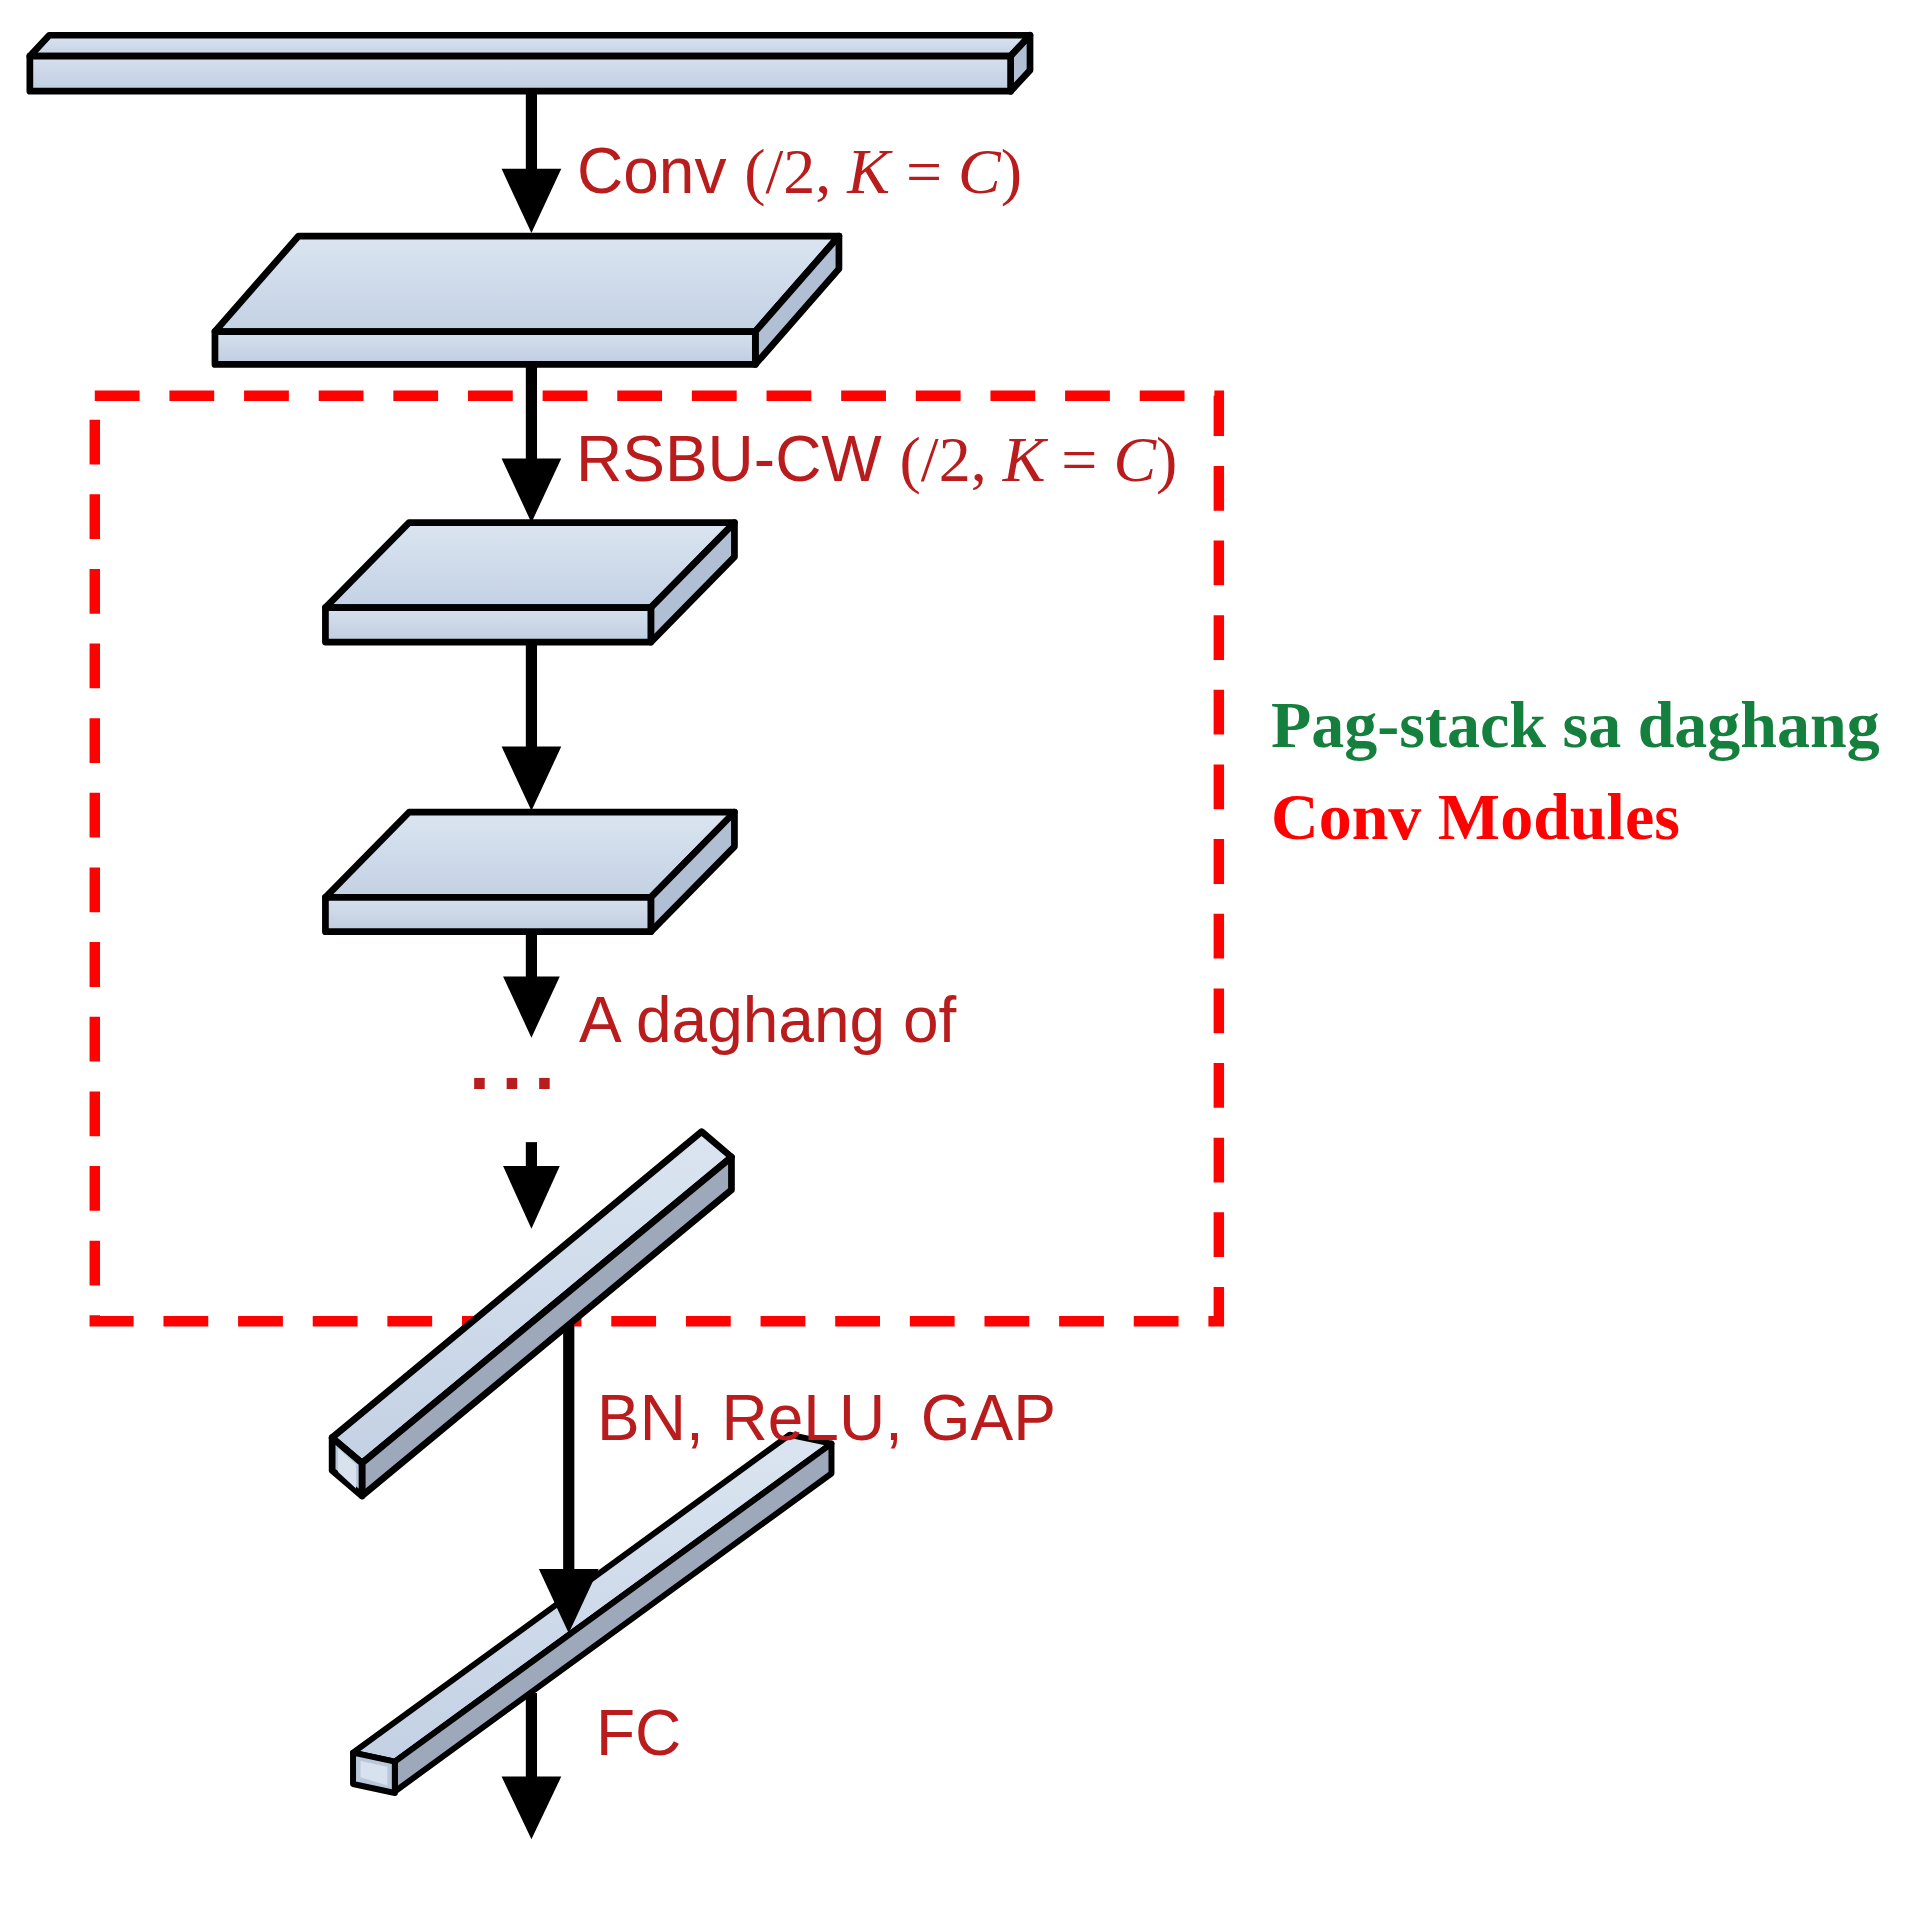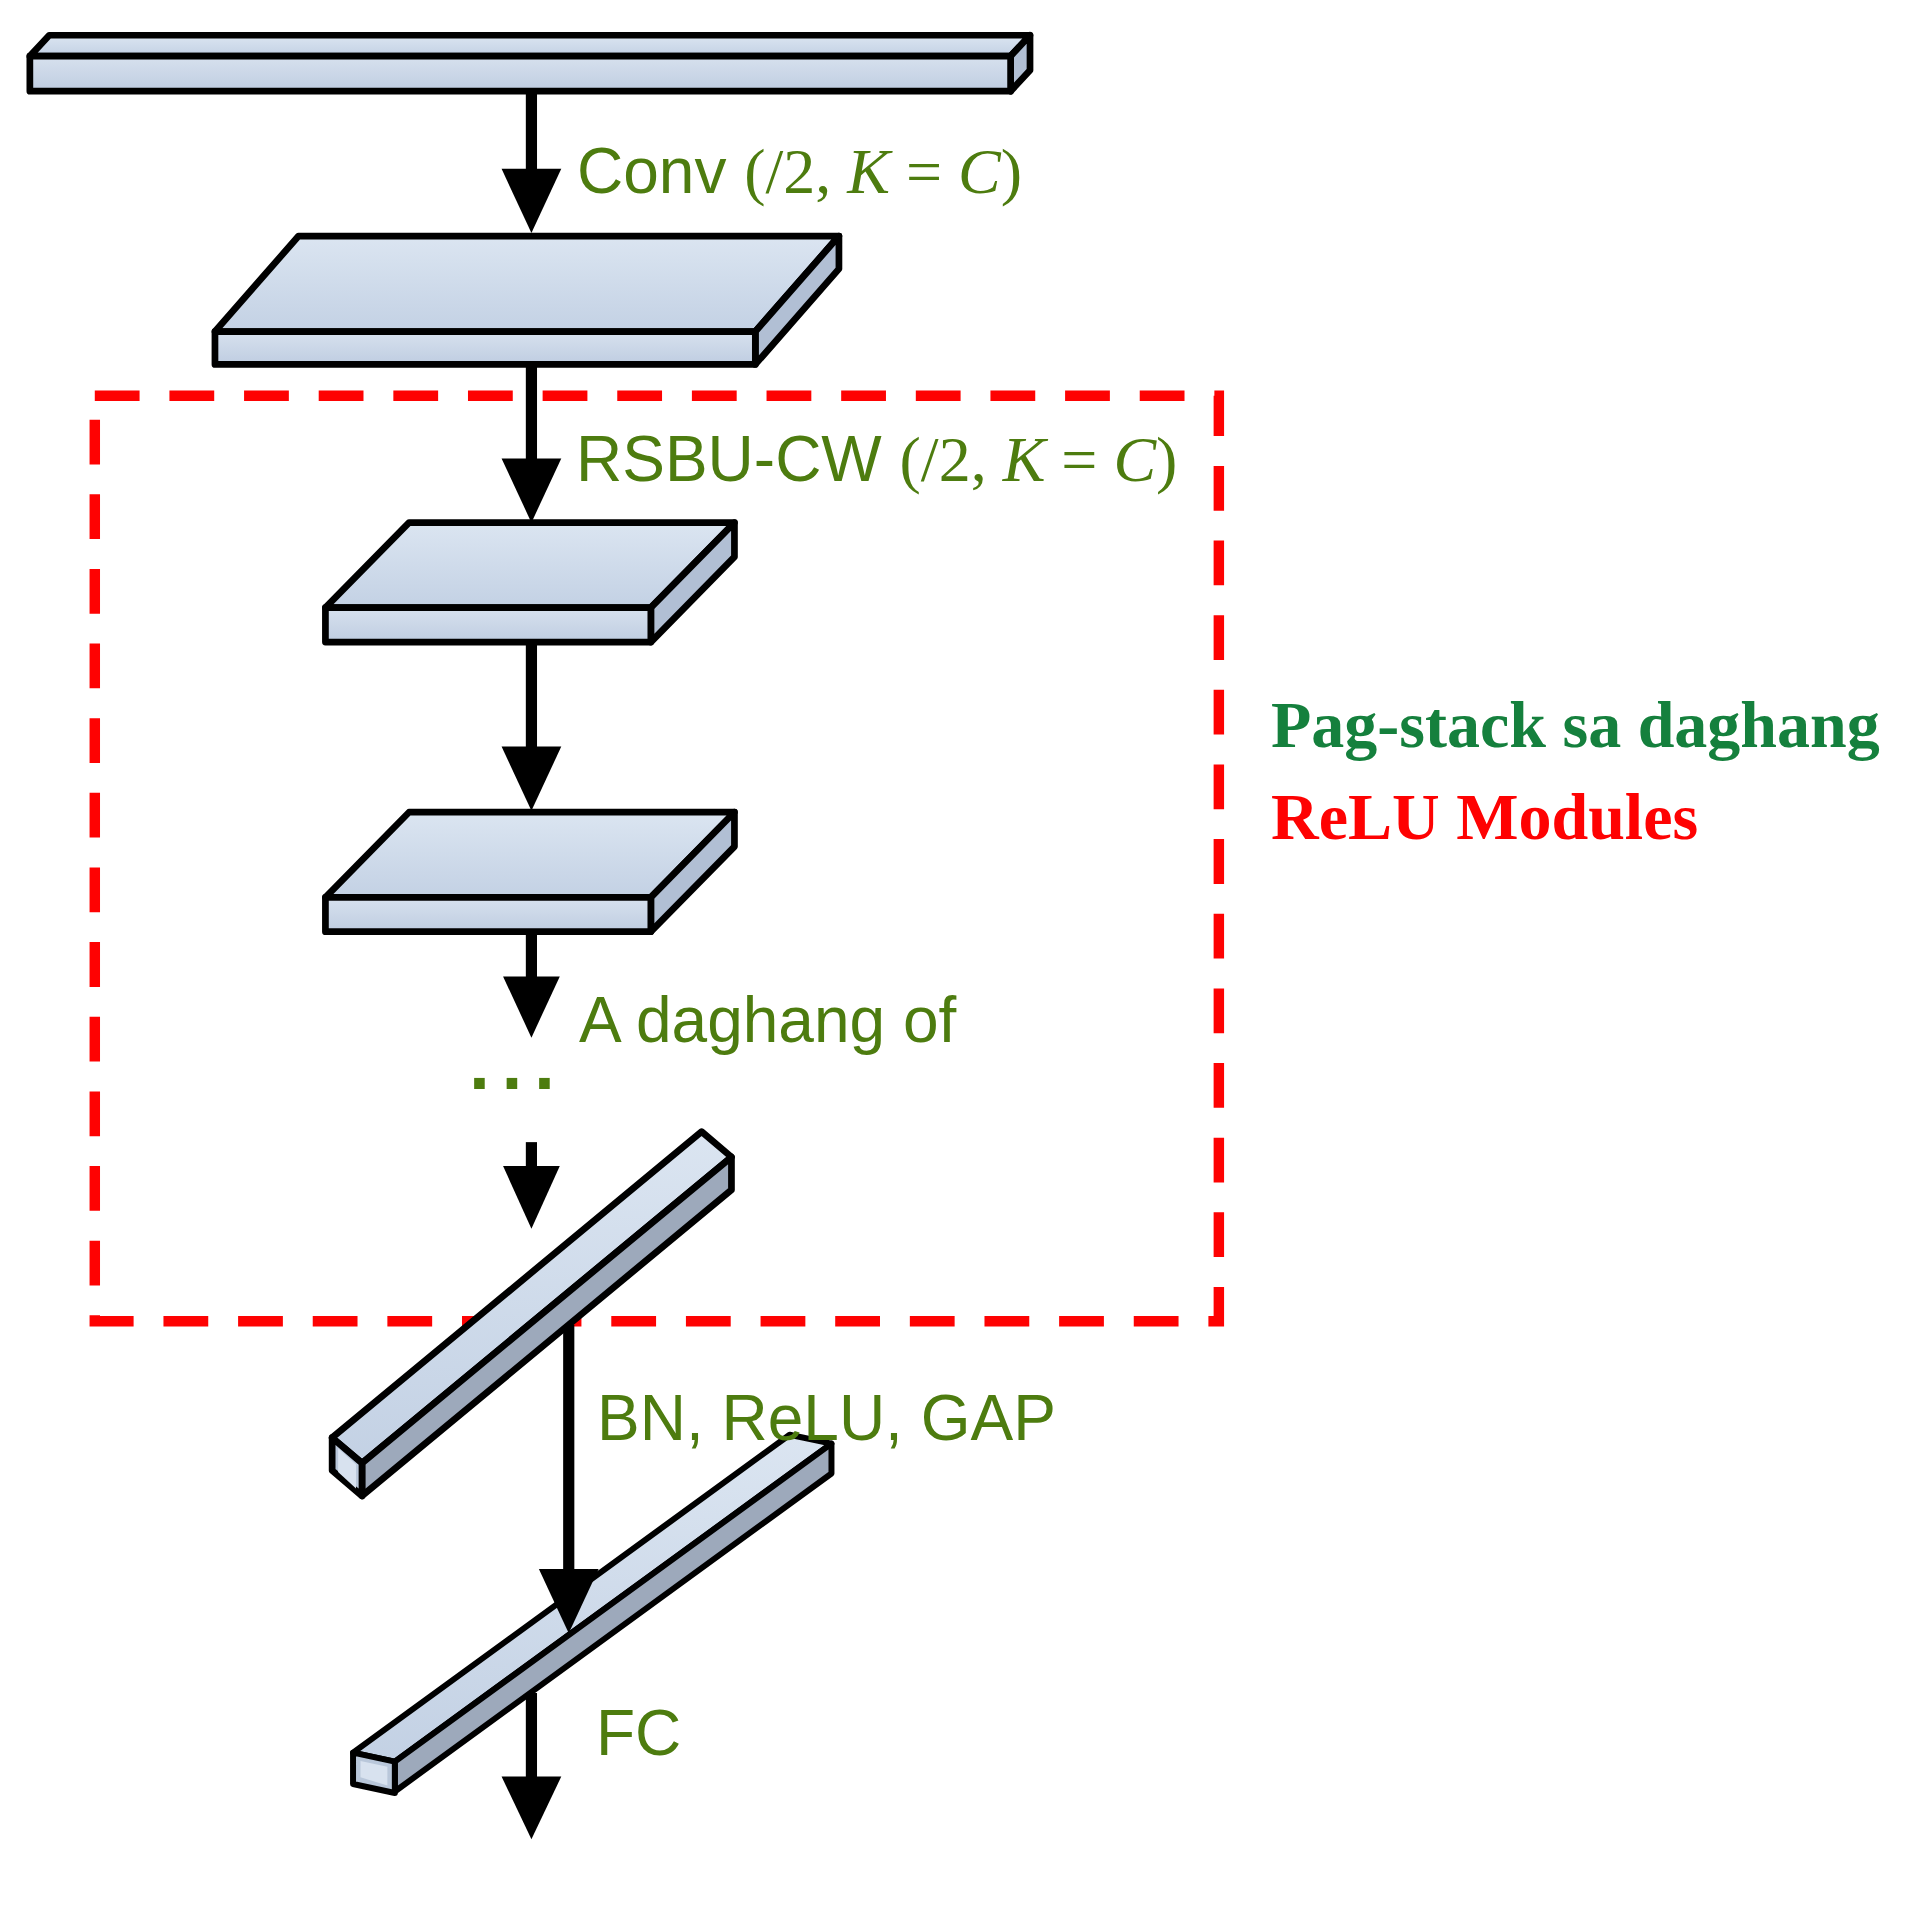--- a/index.html
+++ b/index.html
@@ -6,21 +6,21 @@
   .stage{position:relative;width:1910px;height:1926px;background:#ffffff;overflow:hidden;
          font-family:"Liberation Sans",sans-serif;}
   .stage svg{position:absolute;left:0;top:0;}
   .shape{stroke:#000000;stroke-width:9;stroke-linejoin:round;}
   .thin{stroke-width:8;}
   .noline{stroke:none;}
   .dash{fill:none;stroke-width:14;stroke-dasharray:60 40;}
   .ar-line{stroke:#000000;stroke-width:15;}
   .ar-head{fill:#000000;stroke:none;}
   .lbl{position:absolute;white-space:nowrap;font:64px/1 "Liberation Sans",sans-serif;
-       color:#4d7c0f;transform:translateY(-52%);}
+       color:#b91c1c;transform:translateY(-52%);}
   .seg-ser{font-family:"Liberation Serif",serif;}
   .seg-mit{font-family:"Liberation Serif",serif;font-style:italic;}
   .dots{font:bold 75px/1 "Liberation Sans",sans-serif;letter-spacing:7.5px;}
   .note{position:absolute;white-space:nowrap;font:bold 66px/1 "Liberation Serif",serif;
         transform:translateY(-52%);}
 </style>
 </head>
 <body>
 
 <div class="stage">
@@ -120,16 +120,16 @@
 
   <div class="lbl" style="left:579px;top:1021px">A daghang of</div>
   <div class="lbl dots" style="left:469px;top:1084px">···</div>
 
   <div class="lbl" style="left:597px;top:1419px">BN, ReLU, GAP</div>
 
   <div class="lbl" style="left:596px;top:1734px">FC</div>
 
 
   <div class="note" style="left: 1271px; top: 726px; color: #15803d;">Pag-stack sa daghang</div>
-  <div class="note" style="left: 1271px; top: 818px; color: rgb(254, 2, 2);">ReLU Modules</div>
+  <div class="note" style="left: 1271px; top: 818px; color: rgb(254, 2, 2);">Conv Modules</div>
 
 </div>
 
 
 </body></html>

